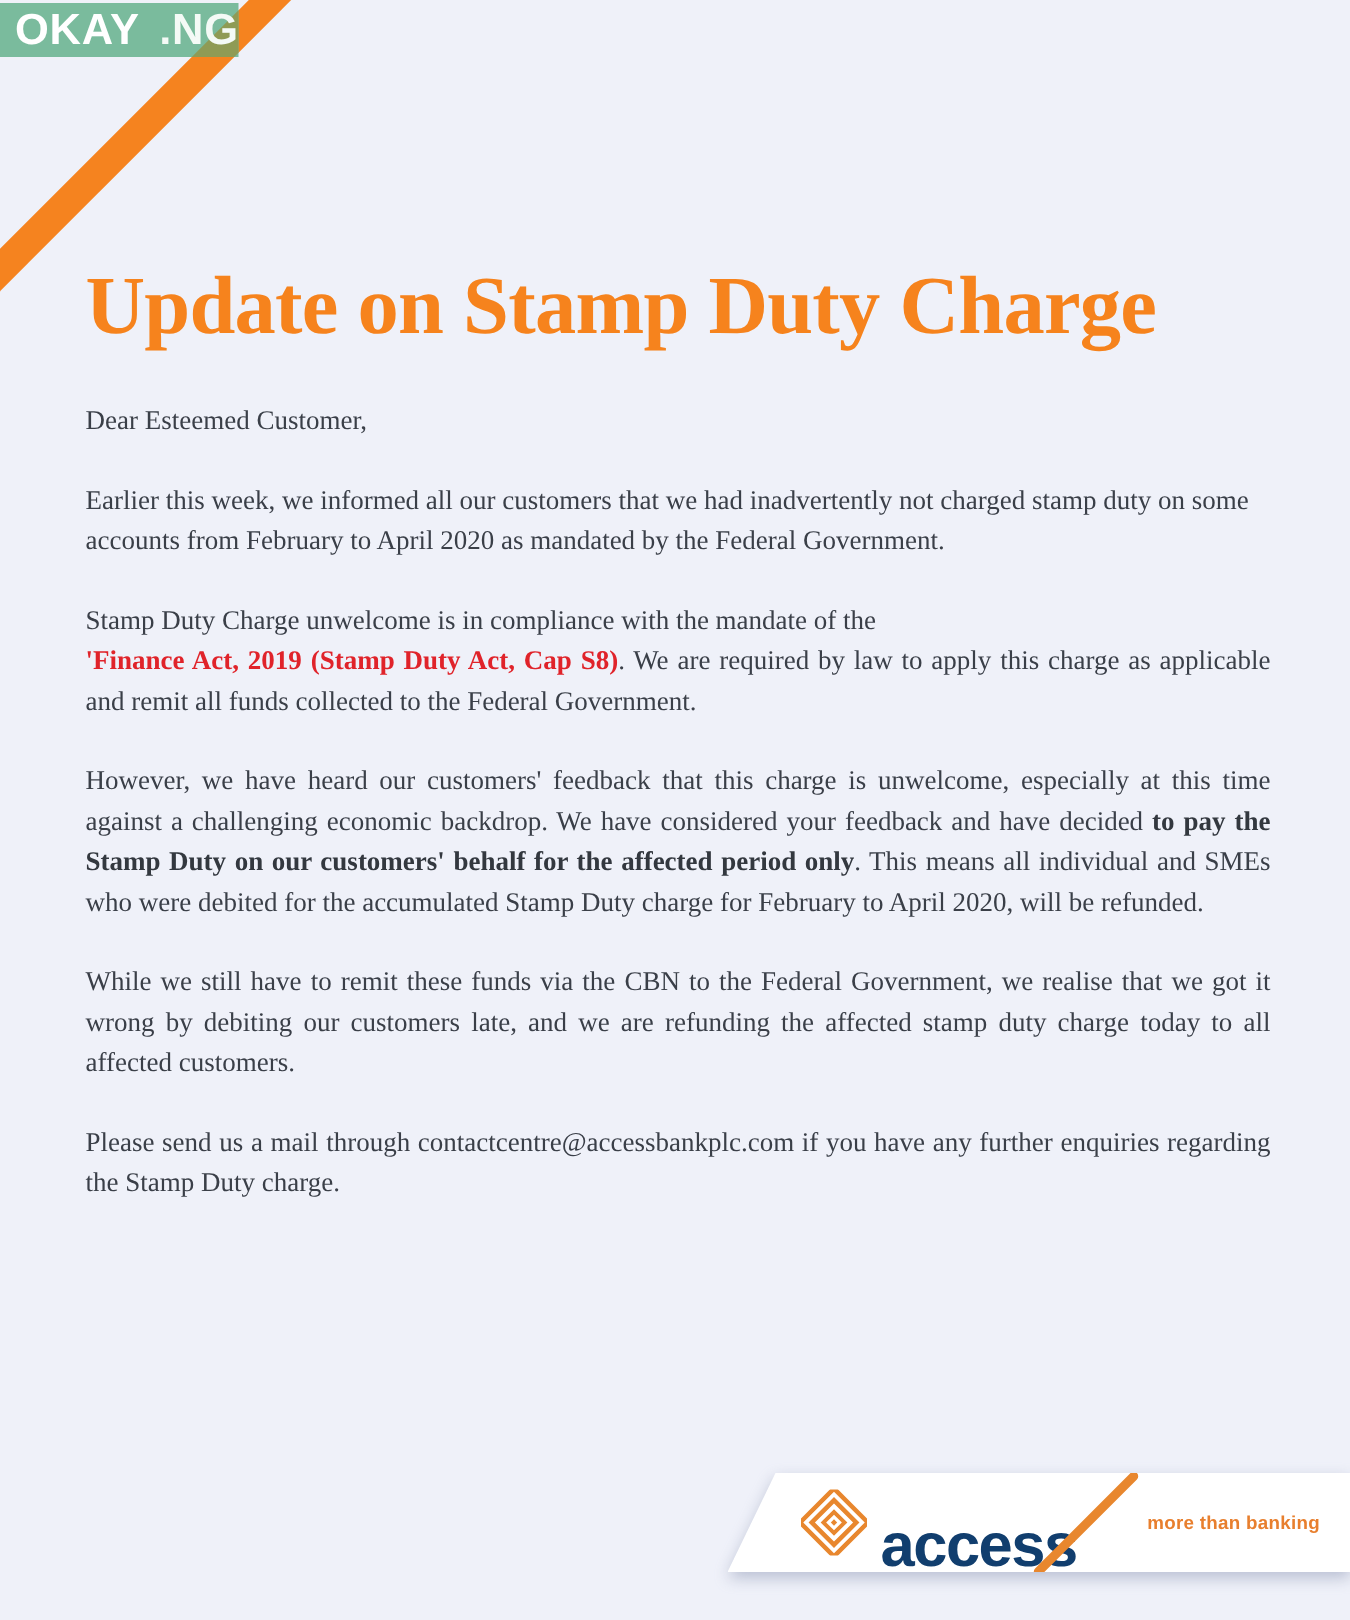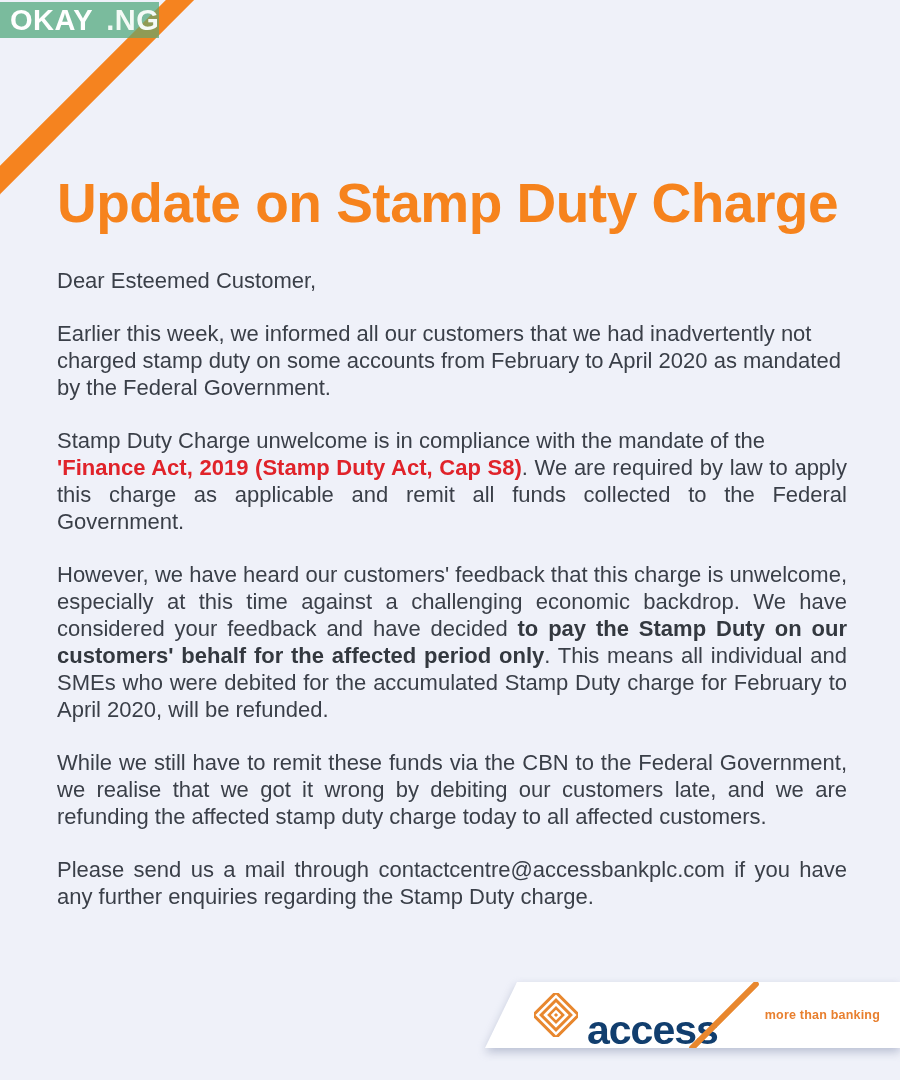--- a/index.html
+++ b/index.html
@@ -13,24 +13,24 @@
          background:#7abb9d;overflow:hidden;z-index:3;}
   .badge-stripe{position:absolute;left:-110px;top:78px;width:400px;height:20px;
           background:#8f9b55;transform:rotate(-45deg);}
   .badge-inner{position:absolute;inset:0;display:flex;align-items:center;
           padding-left:10px;z-index:2;}
   .badge-main{color:#ffffff;font-weight:bold;font-size:29px;letter-spacing:.5px;}
   .badge-sep{width:2px;height:27px;background:rgba(255,255,255,.75);margin:0 6px 0 7px;}
   .badge-suffix{color:#f4faf6;font-weight:bold;font-size:29px;letter-spacing:.5px;}
 
   
-  .content{position:absolute;left:57px;top:176px;width:790px;z-index:2;}
+  .content{position:absolute;left:57px;top:176px;width:790px;z-index:2;font-family:Liberation Serif, serif;}
   h1.title{margin:0 0 36px 0;font-size:55px;line-height:55px;font-weight:bold;
            letter-spacing:-.5px;color:#f6831d;white-space:nowrap;}
-  .content p{margin:0 0 26px 0;font-size:22px;line-height:27px;color:#3a3f48;}
+  .content p{margin:0 0 26px 0;font-size:18px;line-height:27px;color:#3a3f48;}
   .content p.just{text-align:justify;}
   .red-bold{color:#e0232a;font-weight:bold;}
   .bold{font-weight:bold;color:#33383f;}
 
   
   .banner-wrap{position:absolute;left:485px;top:982px;width:415px;height:66px;
                filter:drop-shadow(0 4px 5px rgba(120,130,165,.45));z-index:2;}
   .banner{position:absolute;inset:0;background:#ffffff;
           clip-path:polygon(32px 0,100% 0,100% 100%,0 100%);overflow:hidden;}
   .logo-icon{position:absolute;left:49px;top:11px;width:44px;height:44px;}

